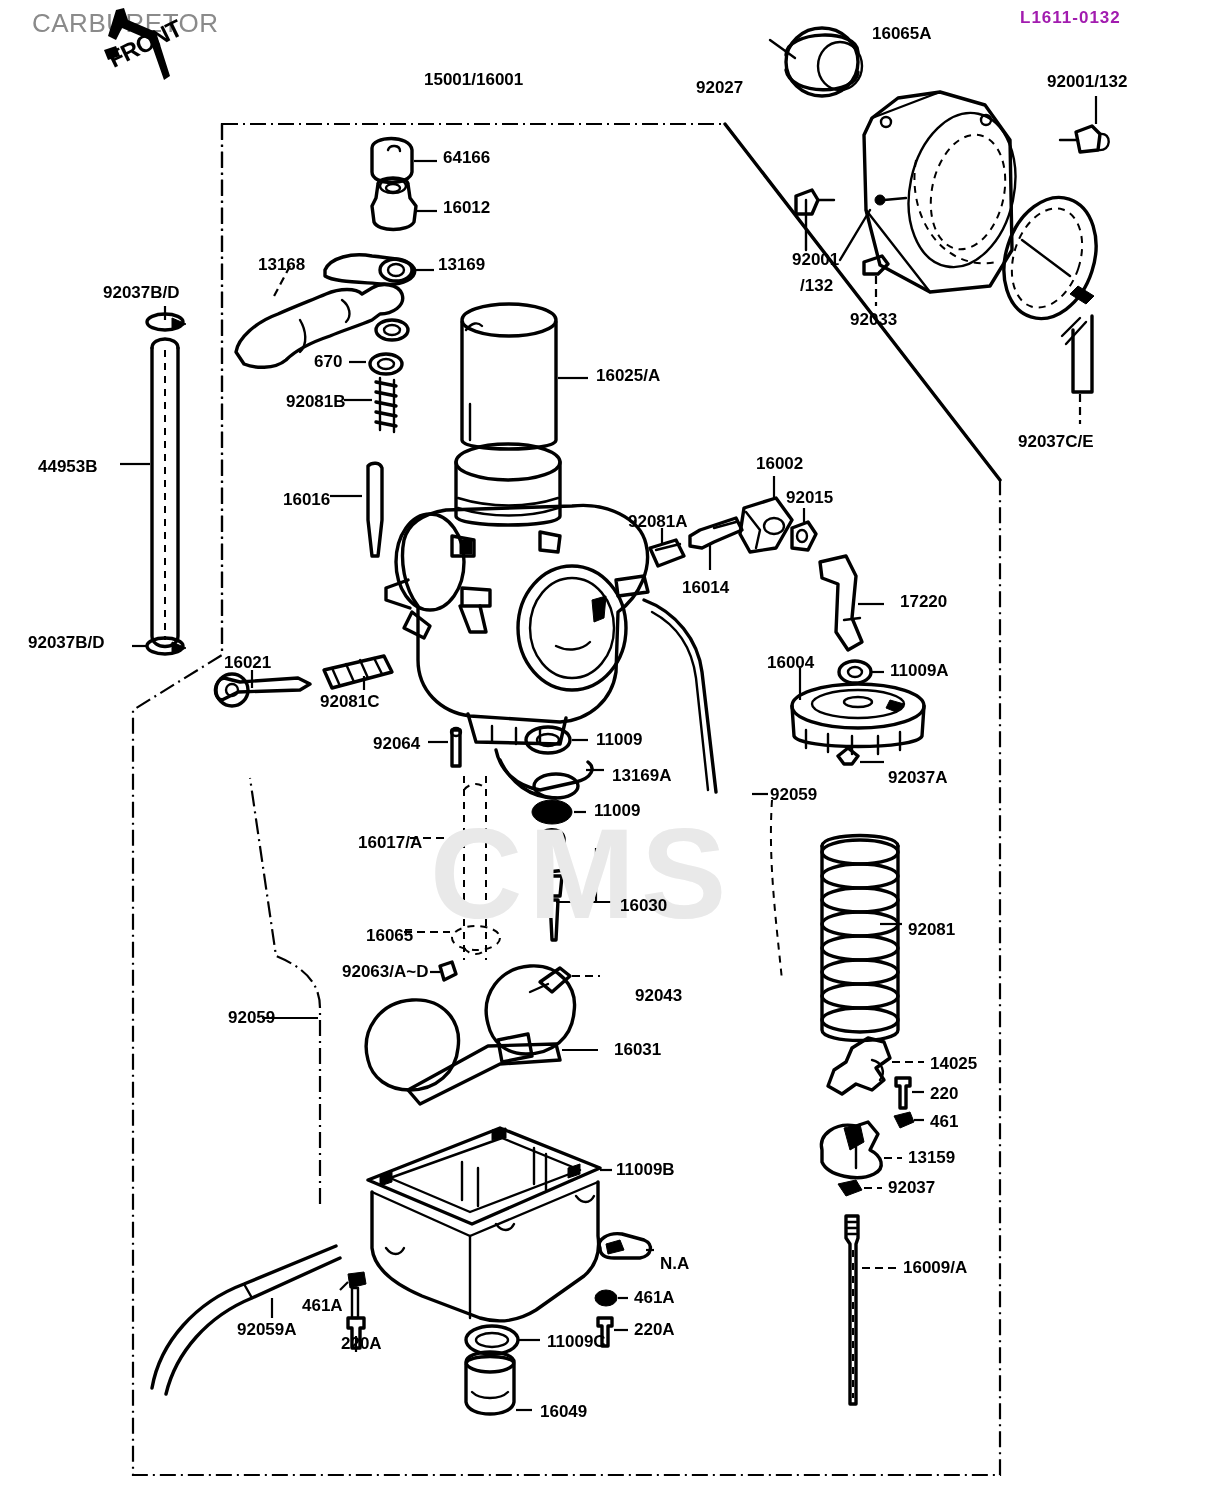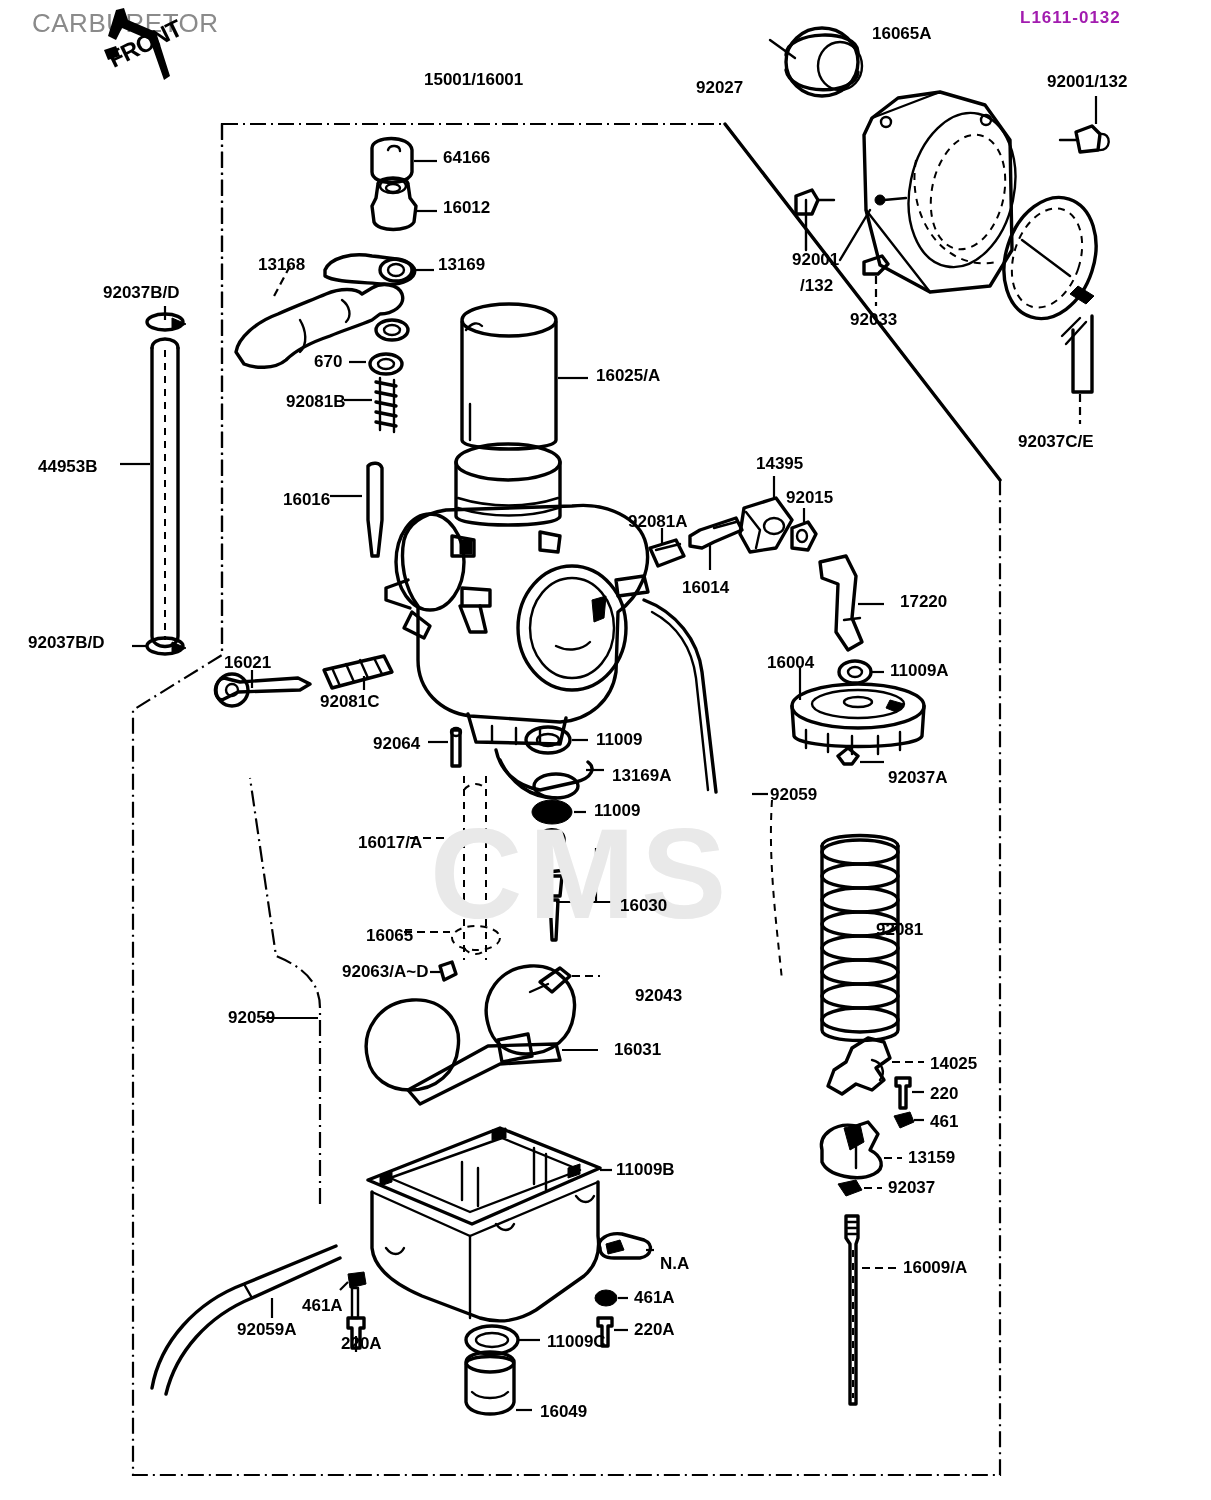--- a/index.html
+++ b/index.html
@@ -452,28 +452,28 @@
   <div class="lbl" style="left:286px;top:392px">92081B</div>
   <div class="lbl" style="left:596px;top:366px">16025/A</div>
   <div class="lbl" style="left:103px;top:283px">92037B/D</div>
   <div class="lbl" style="left:38px;top:457px">44953B</div>
   <div class="lbl" style="left:28px;top:633px">92037B/D</div>
   <div class="lbl" style="left:283px;top:490px">16016</div>
   <div class="lbl" style="left:224px;top:653px">16021</div>
   <div class="lbl" style="left:320px;top:692px">92081C</div>
   <div class="lbl" style="left:628px;top:512px">92081A</div>
   <div class="lbl" style="left:682px;top:578px">16014</div>
-  <div class="lbl" style="left:756px;top:454px">14395</div>
+  <div class="lbl" style="left:756px;top:454px">16002</div>
   <div class="lbl" style="left:786px;top:488px">92015</div>
   <div class="lbl" style="left:900px;top:592px">17220</div>
   <div class="lbl" style="left:767px;top:653px">16004</div>
   <div class="lbl" style="left:890px;top:661px">11009A</div>
   <div class="lbl" style="left:888px;top:768px">92037A</div>
   <div class="lbl" style="left:770px;top:785px">92059</div>
-  <div class="lbl" style="left:876px;top:920px">92081</div>
+  <div class="lbl" style="left:908px;top:920px">92081</div>
   <div class="lbl" style="left:373px;top:734px">92064</div>
   <div class="lbl" style="left:596px;top:730px">11009</div>
   <div class="lbl" style="left:612px;top:766px">13169A</div>
   <div class="lbl" style="left:594px;top:801px">11009</div>
   <div class="lbl" style="left:358px;top:833px">16017/A</div>
   <div class="lbl" style="left:620px;top:896px">16030</div>
   <div class="lbl" style="left:366px;top:926px">16065</div>
   <div class="lbl" style="left:342px;top:962px">92063/A~D</div>
   <div class="lbl" style="left:635px;top:986px">92043</div>
   <div class="lbl" style="left:228px;top:1008px">92059</div>

